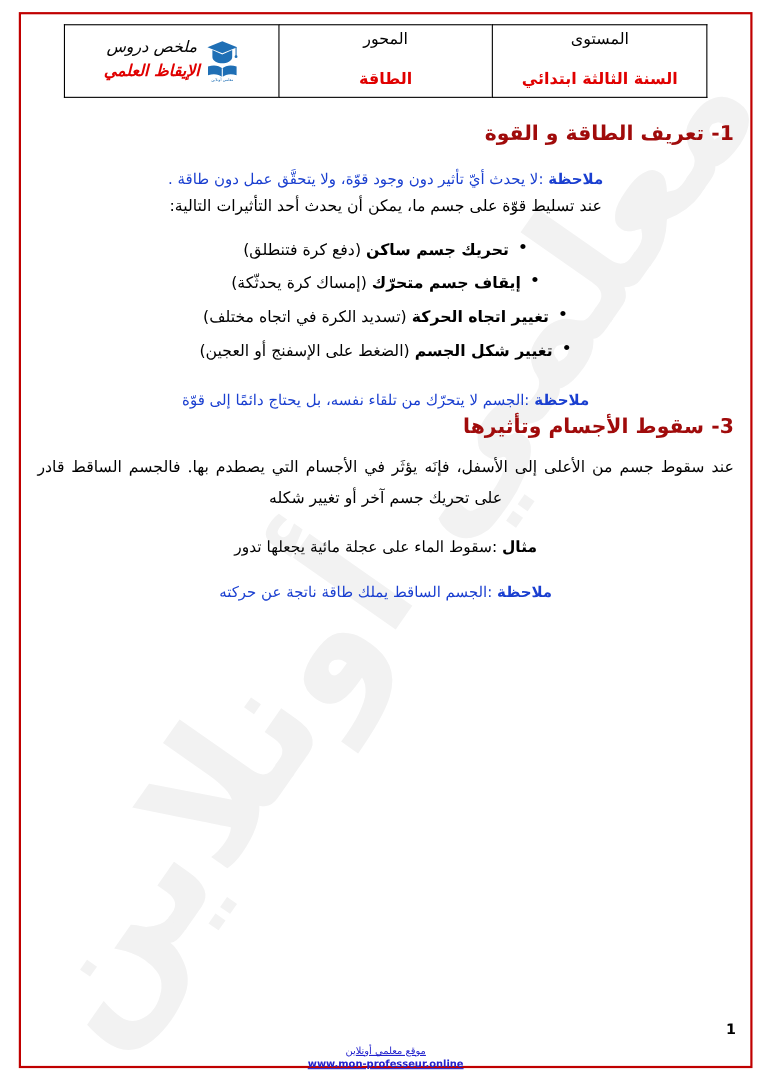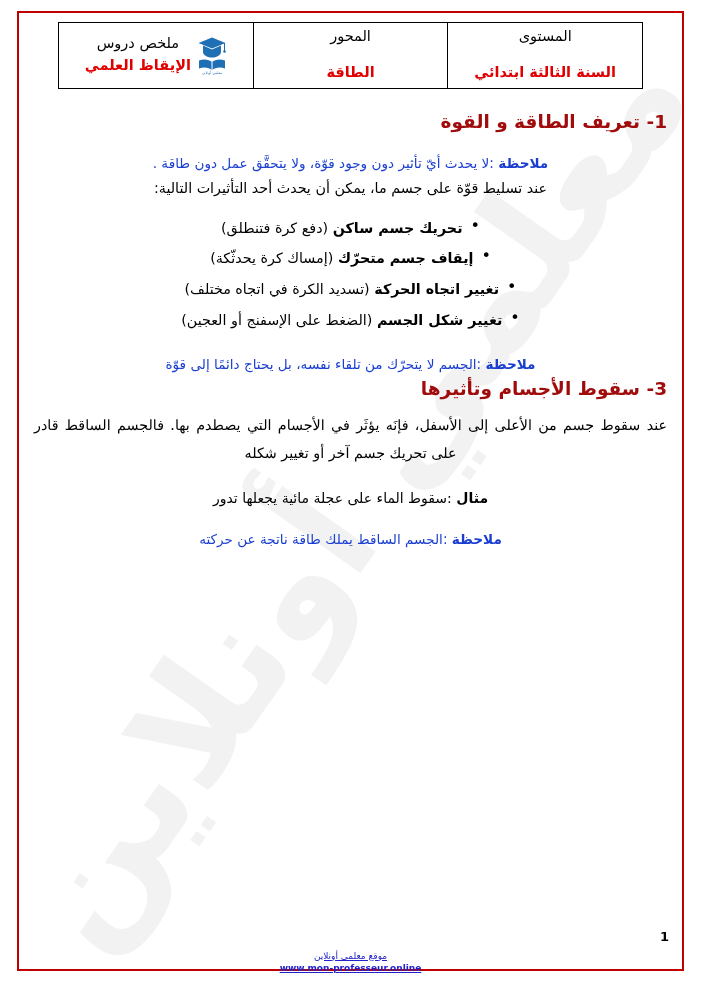--- a/index.html
+++ b/index.html
@@ -104,20 +104,21 @@
     flex-direction: row-reverse;
     align-items: center;
     justify-content: center;
     gap: 6px;
   }
   .subject-texts {
     display: flex;
     flex-direction: column;
     align-items: center;
     gap: 2px;
+    font-style: italic;
   }
   .logo {
     width: 30px;
     height: 40px;
     flex: 0 0 auto;
     display: block;
   }
 
   
   .doc-body {

